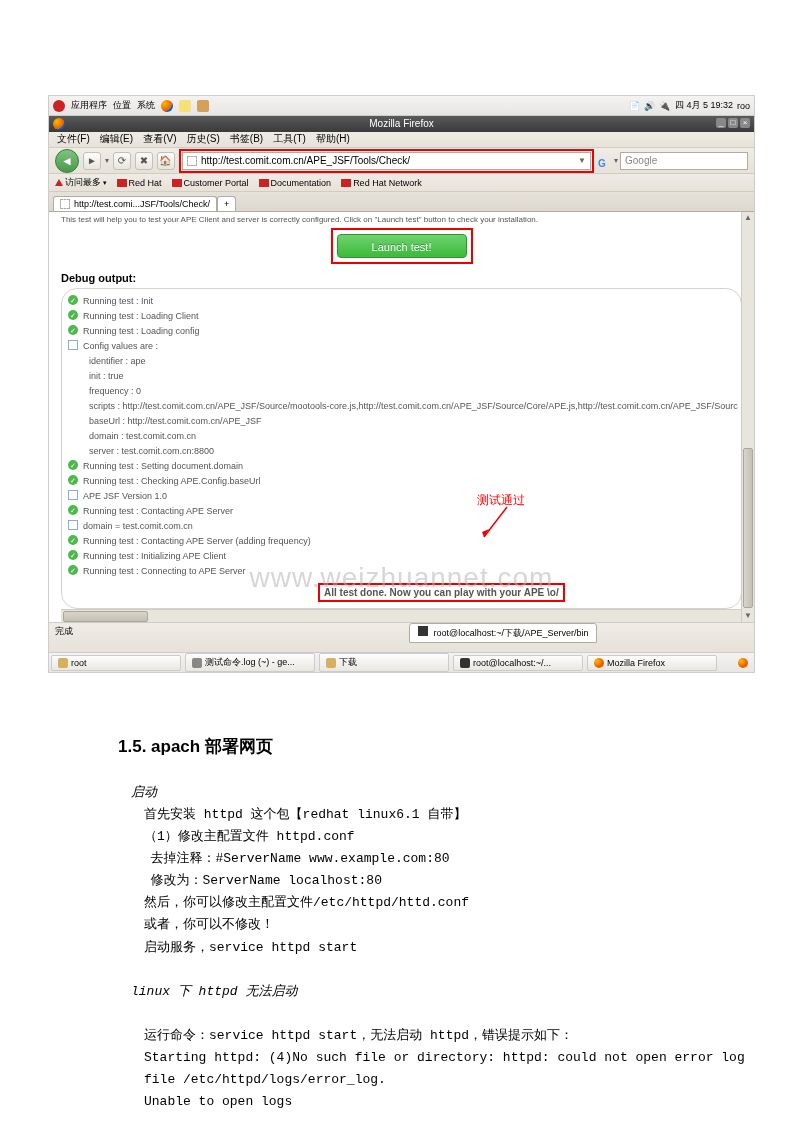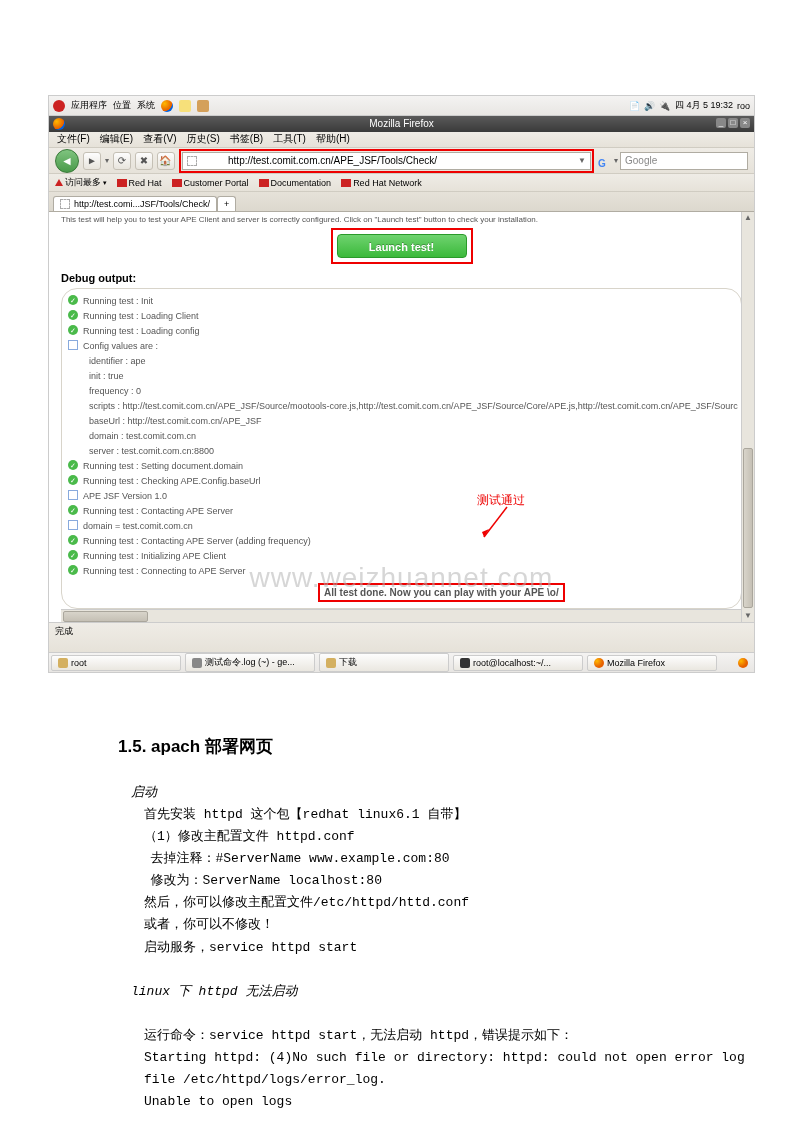--- a/index.html
+++ b/index.html
@@ -20,40 +20,40 @@
 
 
 .ff-titlebar { background: linear-gradient(#5a5a5a, #3a3a3a); color: #fff; font-size: 10px; text-align: center; height: 16px; line-height: 16px; position: relative; }
 .ff-titlebar .wincontrols { position: absolute; right: 4px; top: 2px; display: flex; gap: 2px; }
 .ff-titlebar .wc { width: 10px; height: 10px; background: #888; border-radius: 2px; font-size: 8px; line-height: 10px; text-align: center; }
 .ff-menubar { background: linear-gradient(#efece6, #e6e2d9); font-size: 10px; height: 16px; display: flex; gap: 10px; padding: 0 8px; align-items: flex-start; border-bottom: 1px solid #d0ccc2; }
 .ff-navbar { background: linear-gradient(#efece6, #e6e2d9); height: 26px; display: flex; align-items: center; padding: 2px 6px; gap: 4px; border-bottom: 1px solid #d0ccc2; }
 .nav-btn { width: 18px; height: 18px; border-radius: 3px; background: linear-gradient(#fdfdfd, #e8e5dd); border: 1px solid #c5c0b5; display: flex; align-items: center; justify-content: center; font-size: 10px; color: #555; }
 .back-btn { width: 24px; height: 24px; border-radius: 50%; background: linear-gradient(#7fc47f, #4a9a4a); border: 1px solid #3a7a3a; color: #fff; font-size: 12px; display: flex; align-items: center; justify-content: center; }
 .urlbar-wrap { border: 2px solid #e00; padding: 1px; flex: 1; display: flex; }
-.urlbar { flex: 1; height: 18px; background: #fff; border: 1px solid #b0aca2; display: flex; align-items: center; padding: 0 4px; font-size: 10px; gap: 27px; }
+.urlbar { flex: 1; height: 18px; background: #fff; border: 1px solid #b0aca2; display: flex; align-items: center; padding: 0 4px; font-size: 10px; }
 .urlbar .dropdown { margin-left: auto; font-size: 8px; color: #666; }
 .searchbar-wrap { display: flex; align-items: center; gap: 2px; width: 150px; }
 .searchbar { flex: 1; height: 18px; background: #fff; border: 1px solid #b0aca2; display: flex; align-items: center; padding: 0 4px; font-size: 10px; color: #888; }
 .g-icon { width: 12px; height: 12px; display: inline-block; margin-right: 2px; }
 
 .ff-bookmarks { background: linear-gradient(#efece6, #e6e2d9); height: 18px; display: flex; align-items: center; gap: 10px; padding: 0 6px; font-size: 9px; border-bottom: 1px solid #d0ccc2; }
 .bm-item { display: flex; align-items: center; gap: 2px; }
 .bm-icon-red { width: 10px; height: 8px; background: #c22; display: inline-block; }
 .bm-icon-triangle { width: 0; height: 0; border-left: 4px solid transparent; border-right: 4px solid transparent; border-bottom: 7px solid #c22; display: inline-block; }
 
 .ff-tabstrip { background: linear-gradient(#e6e2d9, #dcd8ce); height: 20px; display: flex; align-items: flex-end; padding: 0 4px; border-bottom: 1px solid #b0aca2; }
 .ff-tab { background: #fff; border: 1px solid #b0aca2; border-bottom: none; border-radius: 3px 3px 0 0; padding: 2px 6px; font-size: 9px; display: flex; align-items: center; gap: 4px; }
 
 
 .content { background: #fff; position: relative; padding: 0 12px; overflow: hidden; }
 .content-top-text { font-size: 8px; color: #555; padding-top: 3px; }
 .launch-wrap { text-align: center; margin: 4px 0 8px; }
 .launch-box { display: inline-block; border: 2px solid #e00; padding: 4px; }
-.launch-btn { display: inline-block; width: 130px; height: 24px; background: linear-gradient(#6fd36f, #3bb93b); border: 1px solid #2a9a2a; border-radius: 4px; color: #fff; font-size: 11px; line-height: 24px; font-weight: bold; text-shadow: 0 -1px 0 rgba(0,0,0,0.3); }
+.launch-btn { display: inline-block; width: 130px; height: 24px; background: linear-gradient(#6fd36f, #3bb93b); border: 1px solid #2a9a2a; border-radius: 4px; color: #fff; font-size: 11px; line-height: 24px; font-weight: normal; text-shadow: 0 -1px 0 rgba(0,0,0,0.3); }
 
 .debug-label { font-size: 11px; font-weight: bold; margin-bottom: 4px; }
 .debug-box { border: 1px solid #d8d4ca; border-radius: 16px; padding: 6px; font-size: 9px; color: #555; position: relative; }
 .debug-line { display: flex; align-items: flex-start; gap: 5px; margin-bottom: 2px; line-height: 13px; }
 .icon-ok { width: 10px; height: 10px; border-radius: 50%; background: #4aba4a; display: inline-flex; align-items: center; justify-content: center; color: #fff; font-size: 7px; flex-shrink: 0; }
 .icon-box { width: 10px; height: 10px; border: 1px solid #88aadd; display: inline-block; flex-shrink: 0; }
 .indent { margin-left: 21px; }
 .debug-line.nowrap { white-space: nowrap; }
 
 .annotation { position: absolute; color: #e00; font-size: 12px; }
@@ -281,20 +281,24 @@
     </div>
     <div class="scrollbar-v">
       <div class="arrow">▲</div>
       <div class="thumb"></div>
       <div class="arrow" style="position:absolute;bottom:0;left:0;right:0;">▼</div>
     </div>
   </div>
 
   <div class="statusbar">
     <span class="done">完成</span>
+    <span class="term-tab">
+      <span style="display:inline-block;width:10px;height:10px;background:#333;margin-right:3px;"></span>
+      <span>root@localhost:~/下载/APE_Server/bin</span>
+    </span>
   </div>
 
   <div class="gnome-bottom">
     <span class="task">
         <span class="task-icon folder"></span>
         <span>root</span>
       </span>
     <span class="task">
         <span class="task-icon"></span>
         <span>测试命令.log (~) - ge...</span>

